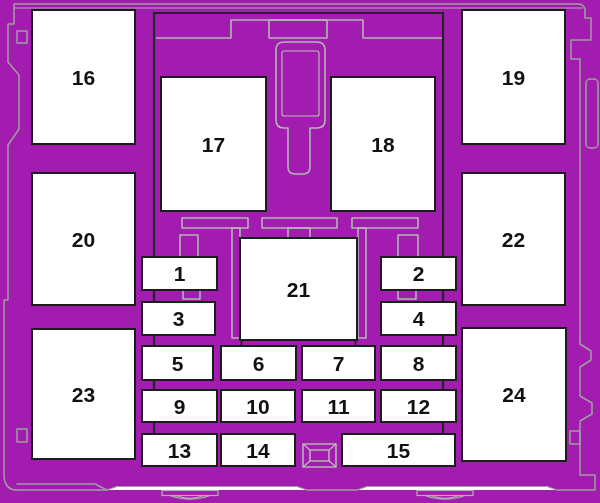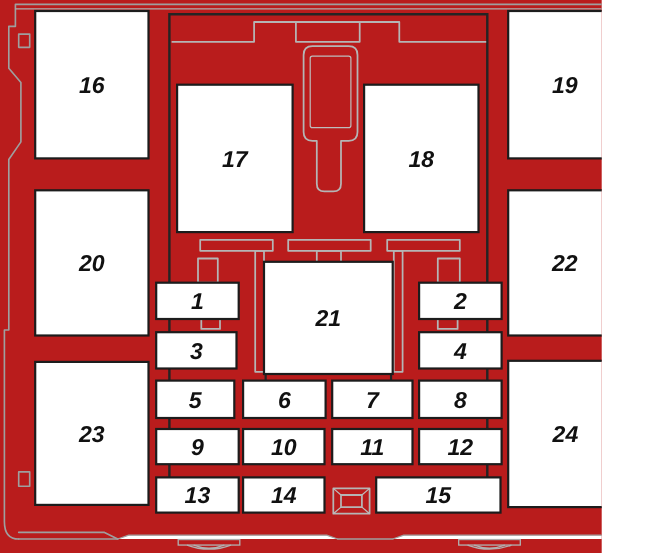--- a/index.html
+++ b/index.html
@@ -1,16 +1,16 @@
 <!DOCTYPE html>
 <html><head>
 <meta charset="utf-8">
 <style>
   html,body{margin:0;padding:0;background:#ffffff;}
-  .stage{width:547px;height:503px;position:relative;background:#b91c1c;overflow:hidden;font-style:italic;}
+  .stage{width:600px;height:503px;position:relative;background:#a21caf;overflow:hidden;}
   svg{display:block;font-family:"Liberation Sans", sans-serif;}
   .frame{fill:none;stroke:#9f9f9f;stroke-width:1.5;stroke-linejoin:round;stroke-linecap:round;}
   .frame-thin{fill:none;stroke:#b0b0b0;stroke-width:1.2;}
   .gray{fill:none;stroke:#b5b5b5;stroke-width:1.6;stroke-linejoin:round;}
   .gray-thin{fill:none;stroke:#bdbdbd;stroke-width:1.1;}
   .module{fill:none;stroke:#242424;stroke-width:2.2;}
   .stub{fill:none;stroke:#242424;stroke-width:2;}
   .fusebox rect{fill:#ffffff;stroke:#1c1c1c;stroke-width:2;}
   .fusebox text{font-size:21px;font-weight:bold;fill:#111111;text-anchor:middle;}
   .platform{fill:#ffffff;stroke:#9f9f9f;stroke-width:1.2;stroke-linejoin:round;}

